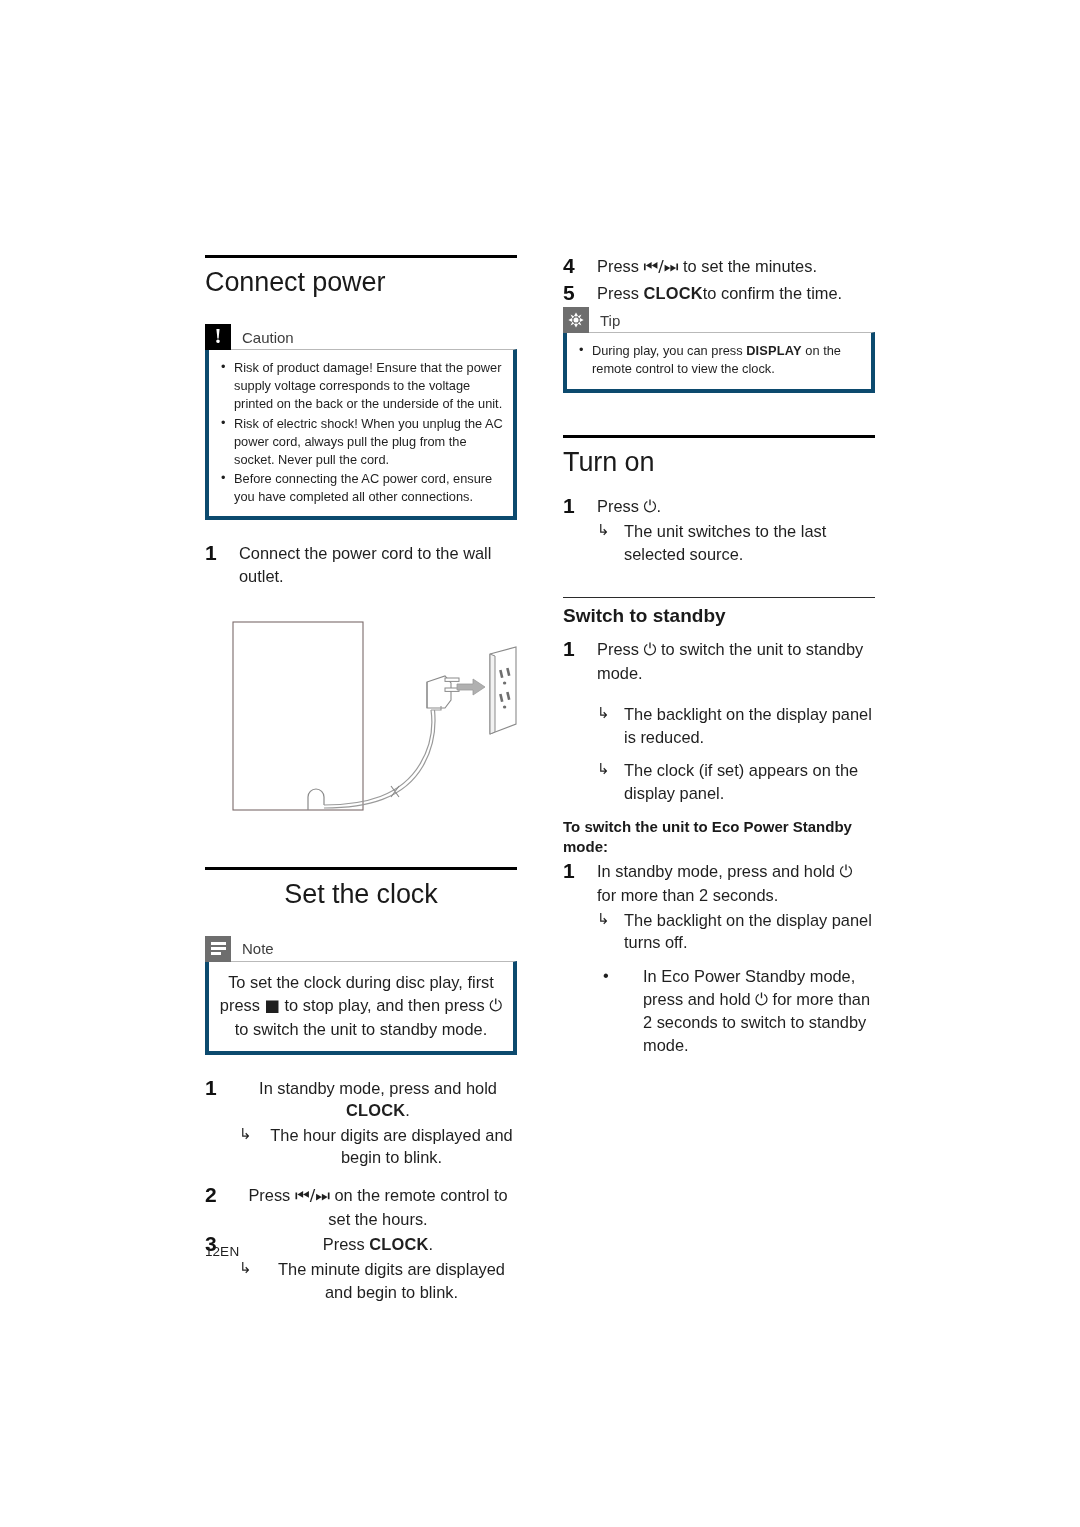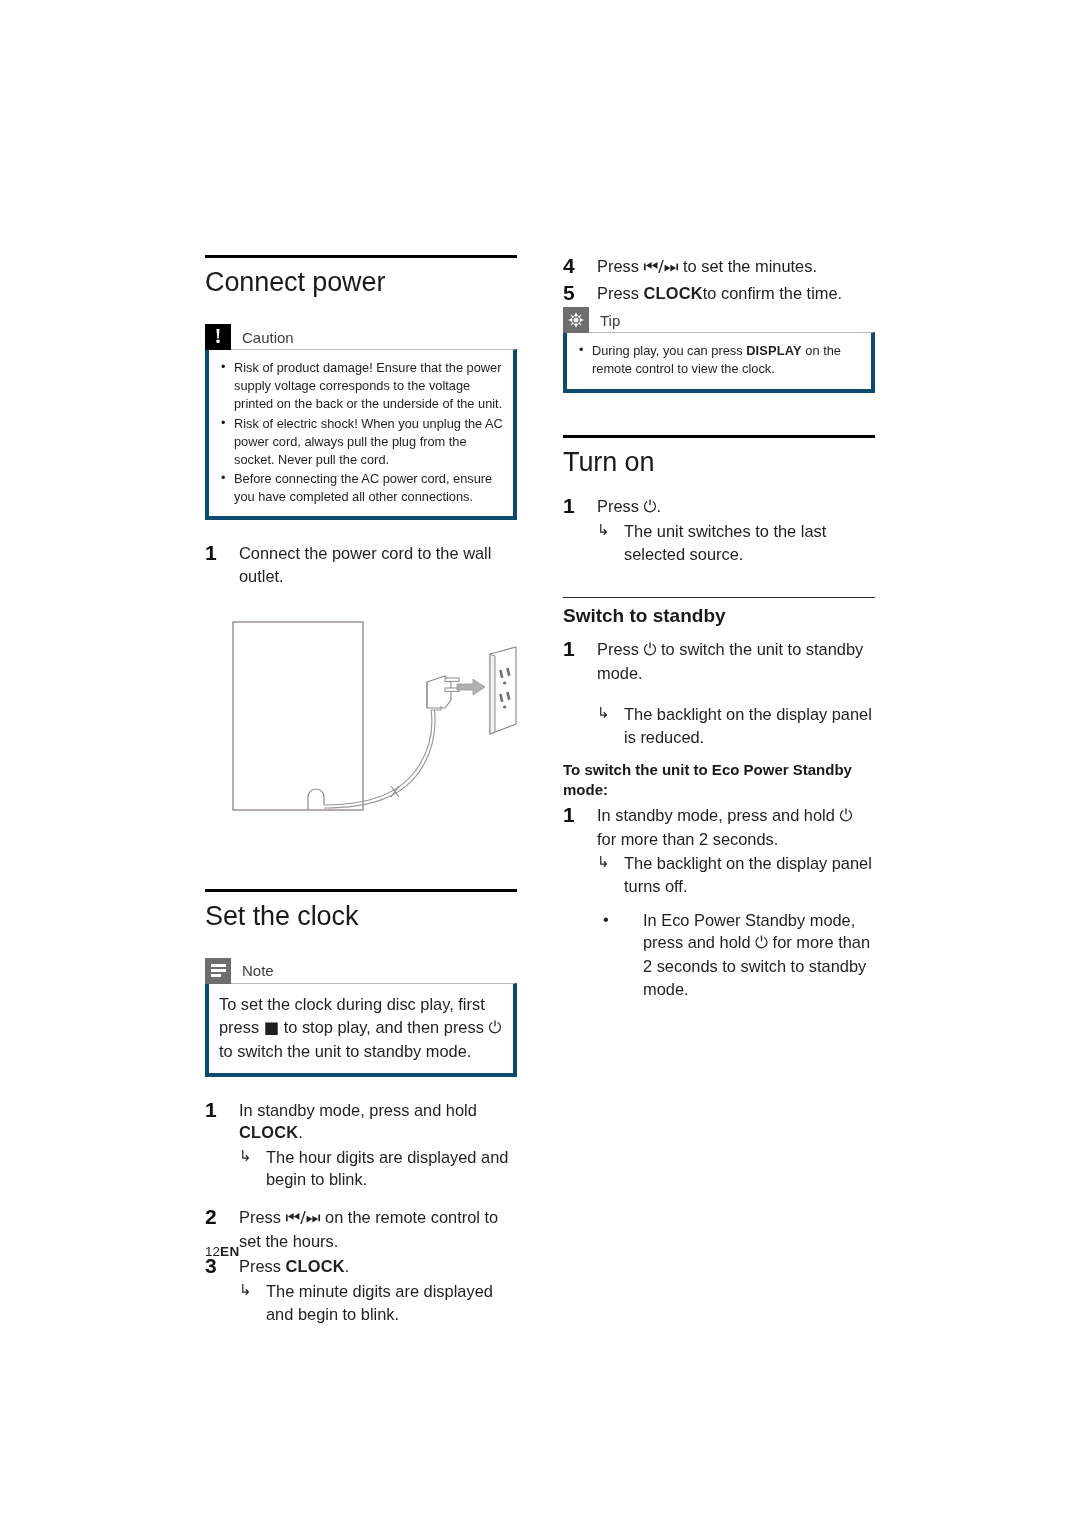--- a/index.html
+++ b/index.html
@@ -222,21 +222,21 @@
     position: absolute;
     left: 205px;
     top: 1244px;
     font-size: 13.5px;
     color: #1f1f1f;
     display: flex;
     gap: 0;
     align-items: baseline;
   }
   .footer .page-no { font-weight: 400; }
-  .footer .lang { font-weight: 700; letter-spacing: 0.4px; }
+  .footer .lang { font-weight: 400; letter-spacing: 0.4px; }
 </style>
 </head>
 <body>
 
 <div class="page">
 
   <div class="col col-left">
 
     <div>
       <div class="rule-thick"></div>
@@ -298,21 +298,21 @@
             <ellipse cx="299.6" cy="69" rx="1.7" ry="1.5" fill="#6f6f6f"></ellipse>
 
             <rect x="295" y="80" width="2.6" height="8" fill="#6f6f6f" transform="rotate(-13 296 84)"></rect>
             <rect x="302" y="78" width="2.6" height="8" fill="#6f6f6f" transform="rotate(-13 303 82)"></rect>
             <ellipse cx="299.6" cy="93" rx="1.7" ry="1.5" fill="#6f6f6f"></ellipse>
           </g>
         </svg>
       </div>
     </div>
 
-    <div style="margin-top:60px;">
+    <div style="margin-top:38px;text-align:center;">
       <div class="rule-thick"></div>
       <h1 class="section">Set the clock</h1>
 
       <div class="callout">
         <div class="callout-head">
           <div class="callout-badge badge-note">
             <span class="bars">
                 <i></i>
                 <i></i>
                 <i></i>
@@ -406,20 +406,21 @@
     <div style="margin-top:31px;">
       <div class="rule-thin"></div>
       <h2 class="subsection">Switch to standby</h2>
 
       <ol class="steps">
         <li>
           <span class="num">1</span>
           <span>Press </span><span class="glyph-inline">⏻</span><span> to switch the unit to standby mode.</span>
           <ul class="results spaced">
             <li style="margin-top:19px;">The backlight on the display panel is reduced.</li>
+            <li>The clock (if set) appears on the display panel.</li>
           </ul>
         </li>
       </ol>
 
       <h3 class="inline-head">To switch the unit to Eco Power Standby mode:</h3>
 
       <ol class="steps">
         <li>
           <span class="num">1</span>
           <span>In standby mode, press and hold </span><span class="glyph-inline">⏻</span><span> for more than 2 seconds.</span>

